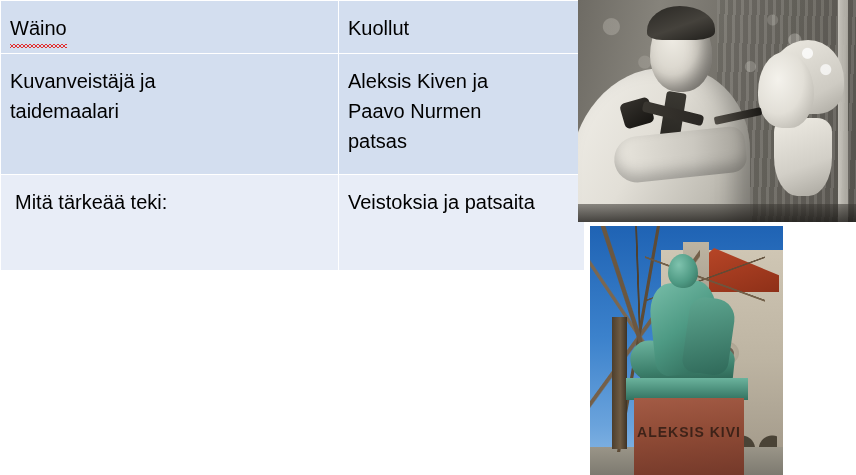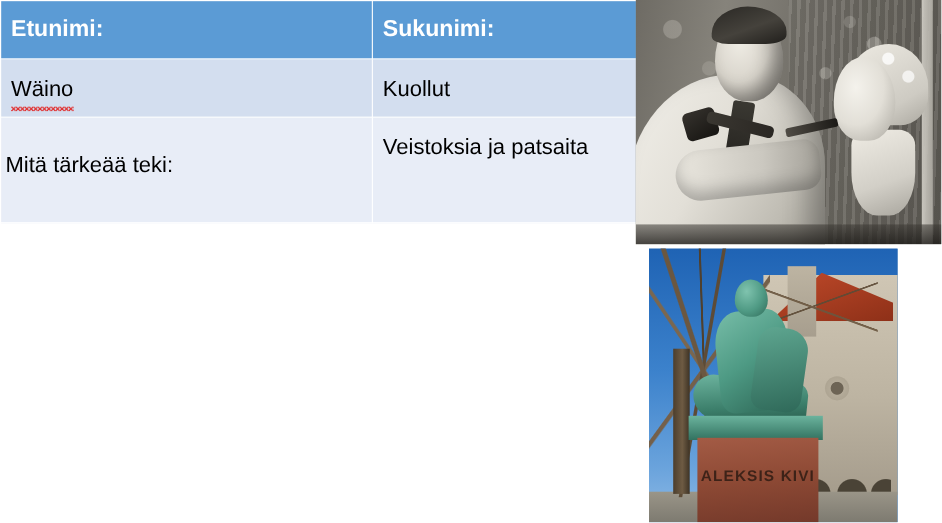--- a/index.html
+++ b/index.html
@@ -35,21 +35,21 @@
   .col-a { width: 338px; }
   .col-b { width: 246px; }
 
   .cell {
     padding: 12px 0 0 9px;
     font-size: 20px;
     line-height: 30px;
     color: #000000;
     box-sizing: border-box;
   }
-  .cell.indent { padding-left: 4px; margin-top: 16px; }
+  .cell.indent { padding-left: 14px; }
 
   tr.hdr td {
     background: #5B9BD5;
     height: 52px;
     border-bottom: 1px solid #ffffff;
   }
   tr.hdr .cell {
     color: #ffffff;
     font-weight: bold;
     font-size: 21px;
@@ -210,21 +210,21 @@
     position: absolute;
     left: 0; bottom: 0; width: 100%; height: 18px;
     background: linear-gradient(180deg, rgba(60,57,52,.55), rgba(30,28,25,.8));
   }
 
   
   #photo-statue {
     position: absolute;
     left: 590px;
     top: 226px;
-    width: 226px;
+    width: 193px;
     height: 249px;
     overflow: hidden;
     background: #2f6fb5;
   }
   #photo-statue .sky {
     position: absolute;
     inset: 0;
     background: linear-gradient(180deg, #1f63b4 0%, #3c82cc 45%, #6aa3dc 80%, #8fbbe6 100%);
   }
   #photo-statue .building {
@@ -340,43 +340,50 @@
 <body>
 
 <div id="slide">
 
   <table id="info-table">
     <colgroup>
       <col class="col-a">
       <col class="col-b">
     </colgroup>
     <tbody>
-      <tr class="hdr">
-        <td>
-          <div class="cell">Etunimi:</div>
-        </td>
-        <td>
-          <div class="cell">Sukunimi:</div>
-        </td>
-      </tr>
 
       <tr class="dark r1">
         <td>
           <div class="cell">
             <span class="spellerr">Wäino</span>
           </div>
         </td>
         <td>
           <div class="cell">Kuollut</div>
         </td>
       </tr>
 
 
 
 
+      <tr class="dark r5">
+        <td>
+          <div class="cell">
+            <div>Kuvanveistäjä ja</div>
+            <div>taidemaalari</div>
+          </div>
+        </td>
+        <td>
+          <div class="cell">
+            <div>Aleksis Kiven ja</div>
+            <div>Paavo Nurmen</div>
+            <div>patsas</div>
+          </div>
+        </td>
+      </tr>
 
       <tr class="light r6">
         <td>
           <div class="cell indent">Mitä tärkeää teki:</div>
         </td>
         <td>
           <div class="cell">Veistoksia ja patsaita</div>
         </td>
       </tr>
     </tbody>

